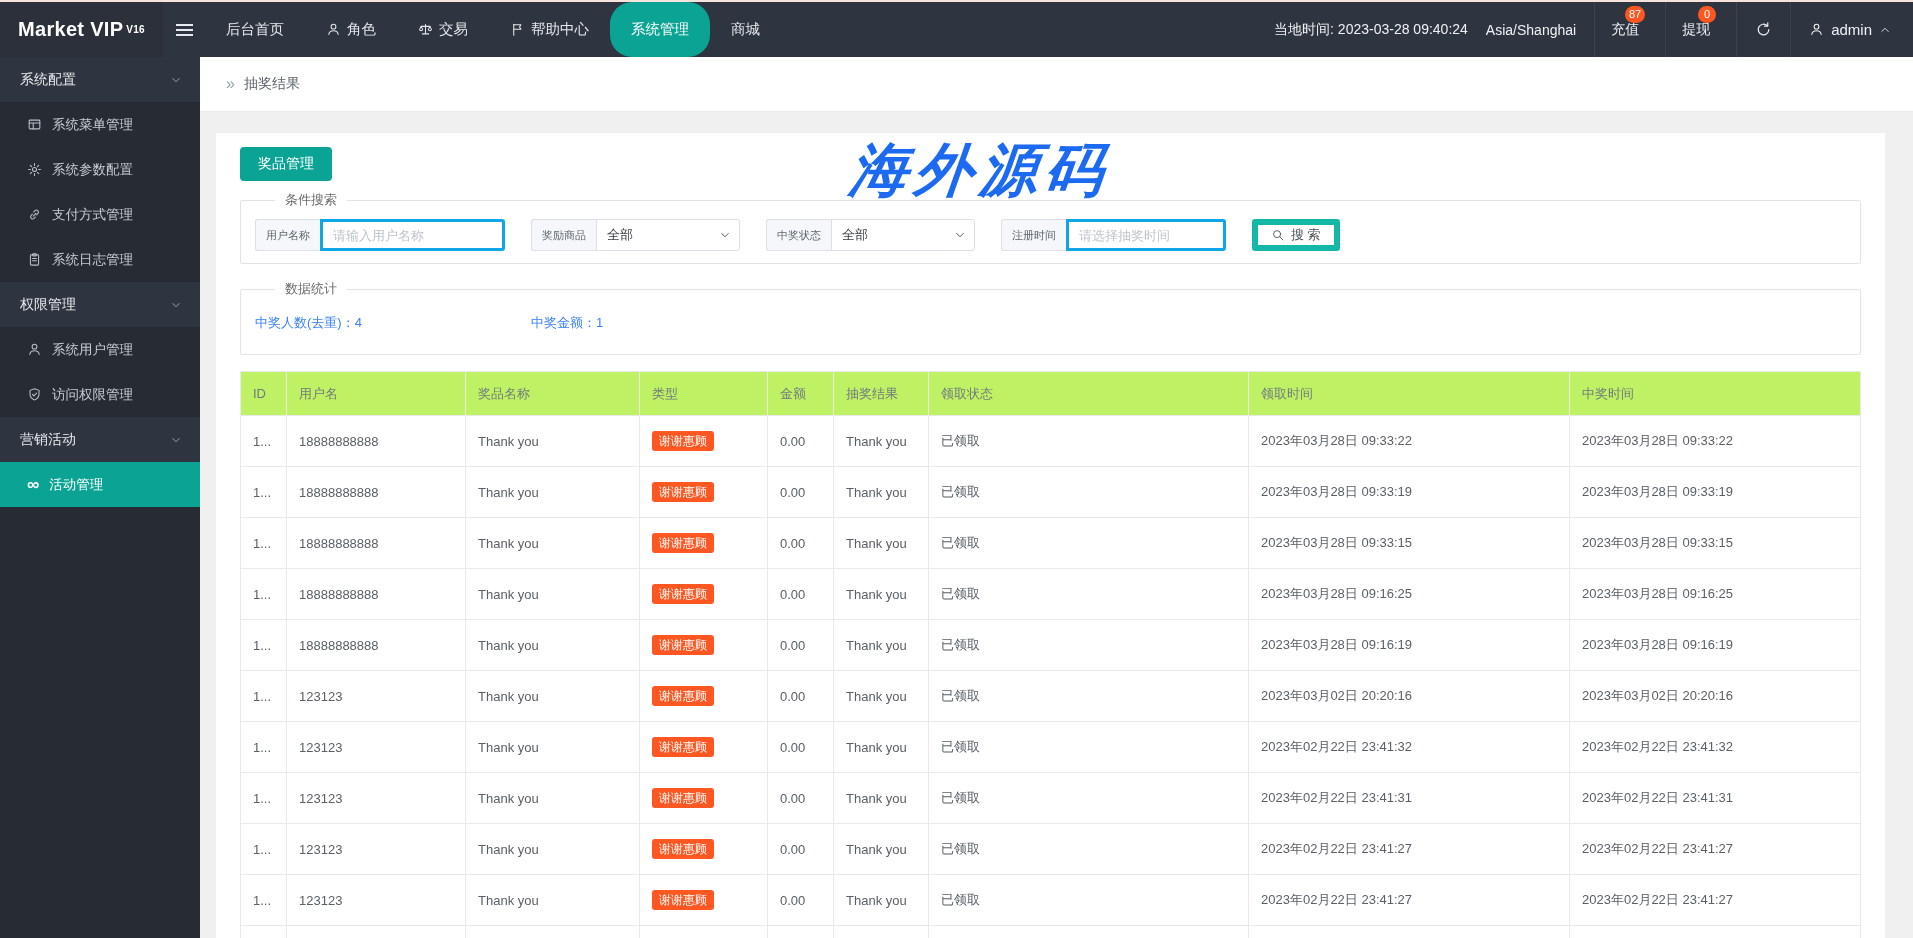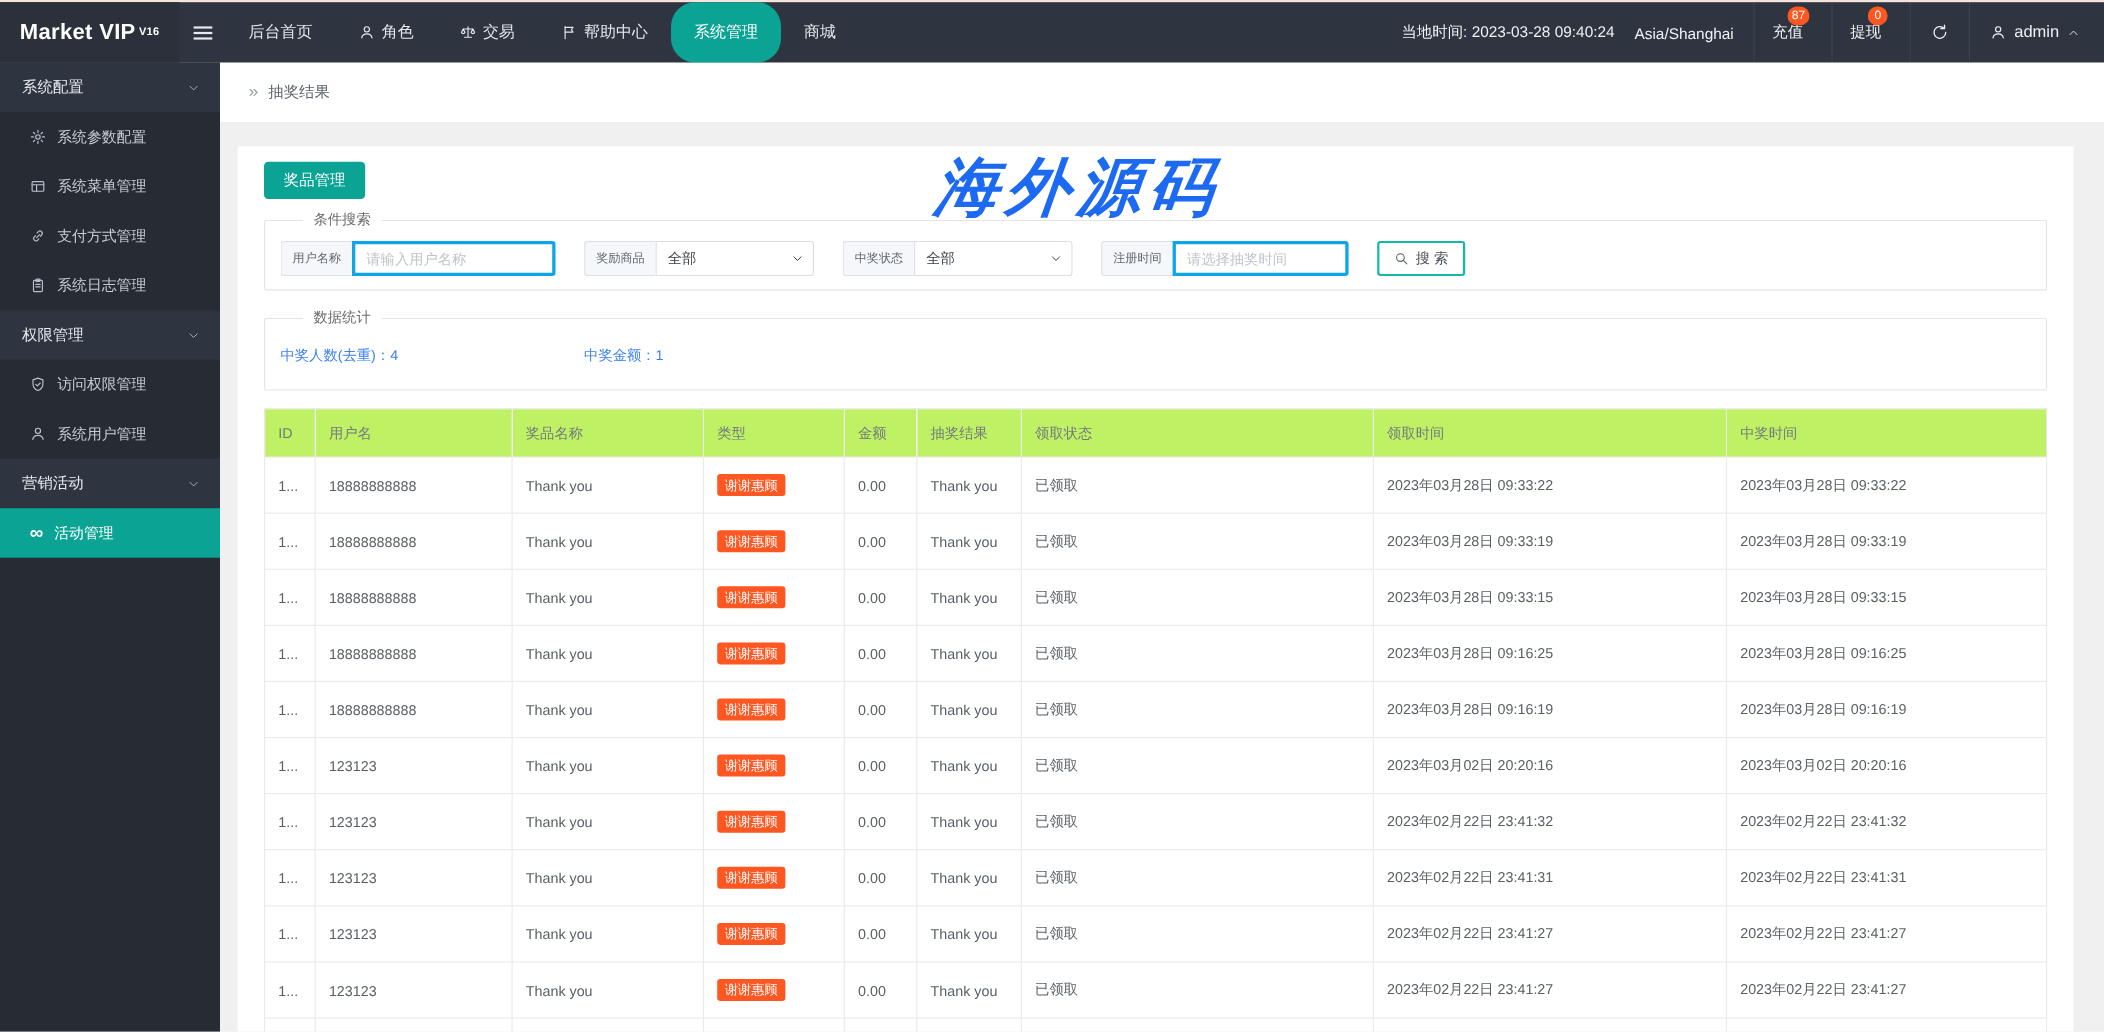--- a/index.html
+++ b/index.html
@@ -62,21 +62,21 @@
   .fgroup { display:flex; height:32px; }
   .flabel { background:#f5f7fa; border:1px solid #dcdfe6; border-right:none; border-radius:3px 0 0 3px;
             padding:0 10px; line-height:30px; font-size:11px; color:#5f6670; white-space:nowrap; }
   .inp { border:3px solid #0ea5e9; border-radius:0 3px 3px 0; padding:0 10px; font-size:13px; color:#333;
          width:185px; outline:none; font-family:inherit; }
   .inp.time { width:160px; }
   .inp::placeholder { color:#bfc4cc; }
   .select { border:1px solid #dcdfe6; border-radius:0 3px 3px 0; width:144px; background:#fff; cursor:pointer;
             display:flex; align-items:center; justify-content:space-between; padding:0 8px 0 10px; font-size:13px; color:#3c4047; }
   .sel-arrow { font-size:12px; color:#333; }
-  .search-btn { height:32px; border:2px solid #14b8a6; background:#fff; border-radius:3px; display:flex; align-items:center;
+  .search-btn { height:32px; border:6px solid #14b8a6; background:#fff; border-radius:3px; display:flex; align-items:center;
                 gap:6px; padding:0 13px; font-size:13px; color:#4a4f55; cursor:pointer; font-family:inherit; }
   .search-btn .icon { font-size:14px; color:#5a6066; }
   .stats-row { display:flex; padding:6px 0 10px; }
   .stat { width:276px; font-size:13px; color:#3b82f6; }
 
   
   table.data-table { width:100%; border-collapse:collapse; margin-top:2px; table-layout:fixed; }
   .data-table th, .data-table td { border:1px solid #e9e9e9; padding:0 12px; font-size:13px; text-align:left;
                                    overflow:hidden; white-space:nowrap; text-overflow:ellipsis; }
   .data-table th { height:44px; background:#bef264; color:#73797f; font-weight:normal; }
@@ -187,34 +187,34 @@
         <span>系统配置</span>
         <span class="icon sb-chev">
           <svg viewBox="0 0 24 24">
             <path d="M5.5 9l6.5 6.5L18.5 9"></path>
           </svg>
         </span>
       </div>
       <div class="sb-item">
         <span class="icon ">
           <svg viewBox="0 0 24 24">
+            <rect x="3.5" y="5" width="17" height="14" rx="1.5"></rect>
+            <path d="M3.5 9.5h17M10 9.5V19"></path>
+          </svg>
+        </span>
+        <span>系统菜单管理</span>
+      </div>
+      <div class="sb-item">
+        <span class="icon ">
+          <svg viewBox="0 0 24 24">
             <circle cx="12" cy="12" r="3.2"></circle>
             <path d="M12 2.5v3M12 18.5v3M2.5 12h3M18.5 12h3M5.3 5.3l2.1 2.1M16.6 16.6l2.1 2.1M18.7 5.3l-2.1 2.1M7.4 16.6l-2.1 2.1"></path>
           </svg>
         </span>
         <span>系统参数配置</span>
-      </div>
-      <div class="sb-item">
-        <span class="icon ">
-          <svg viewBox="0 0 24 24">
-            <rect x="3.5" y="5" width="17" height="14" rx="1.5"></rect>
-            <path d="M3.5 9.5h17M10 9.5V19"></path>
-          </svg>
-        </span>
-        <span>系统菜单管理</span>
       </div>
       <div class="sb-item">
         <span class="icon ">
           <svg viewBox="0 0 24 24">
             <path d="M10 14.5l4.5-4.5M8.5 11.5L6.6 13.4a3.4 3.4 0 0 0 4.8 4.8l1.9-1.9M15.5 12.5l1.9-1.9a3.4 3.4 0 0 0-4.8-4.8l-1.9 1.9"></path>
           </svg>
         </span>
         <span>支付方式管理</span>
       </div>
       <div class="sb-item">
@@ -231,34 +231,34 @@
         <span>权限管理</span>
         <span class="icon sb-chev">
           <svg viewBox="0 0 24 24">
             <path d="M5.5 9l6.5 6.5L18.5 9"></path>
           </svg>
         </span>
       </div>
       <div class="sb-item">
         <span class="icon ">
           <svg viewBox="0 0 24 24">
+            <circle cx="12" cy="7.5" r="3.8"></circle>
+            <path d="M4.5 20c.6-4 3.7-6 7.5-6s6.9 2 7.5 6"></path>
+          </svg>
+        </span>
+        <span>系统用户管理</span>
+      </div>
+      <div class="sb-item">
+        <span class="icon ">
+          <svg viewBox="0 0 24 24">
             <path d="M12 2.8l7.2 2.6v5.8c0 4.8-3 7.9-7.2 9.6-4.2-1.7-7.2-4.8-7.2-9.6V5.4z"></path>
             <path d="M8.8 11.8l2.3 2.3 4.2-4.2"></path>
           </svg>
         </span>
         <span>访问权限管理</span>
-      </div>
-      <div class="sb-item">
-        <span class="icon ">
-          <svg viewBox="0 0 24 24">
-            <circle cx="12" cy="7.5" r="3.8"></circle>
-            <path d="M4.5 20c.6-4 3.7-6 7.5-6s6.9 2 7.5 6"></path>
-          </svg>
-        </span>
-        <span>系统用户管理</span>
       </div>
       <div class="sb-group">
         <span>营销活动</span>
         <span class="icon sb-chev">
           <svg viewBox="0 0 24 24">
             <path d="M5.5 9l6.5 6.5L18.5 9"></path>
           </svg>
         </span>
       </div>
       <div class="sb-item active">

